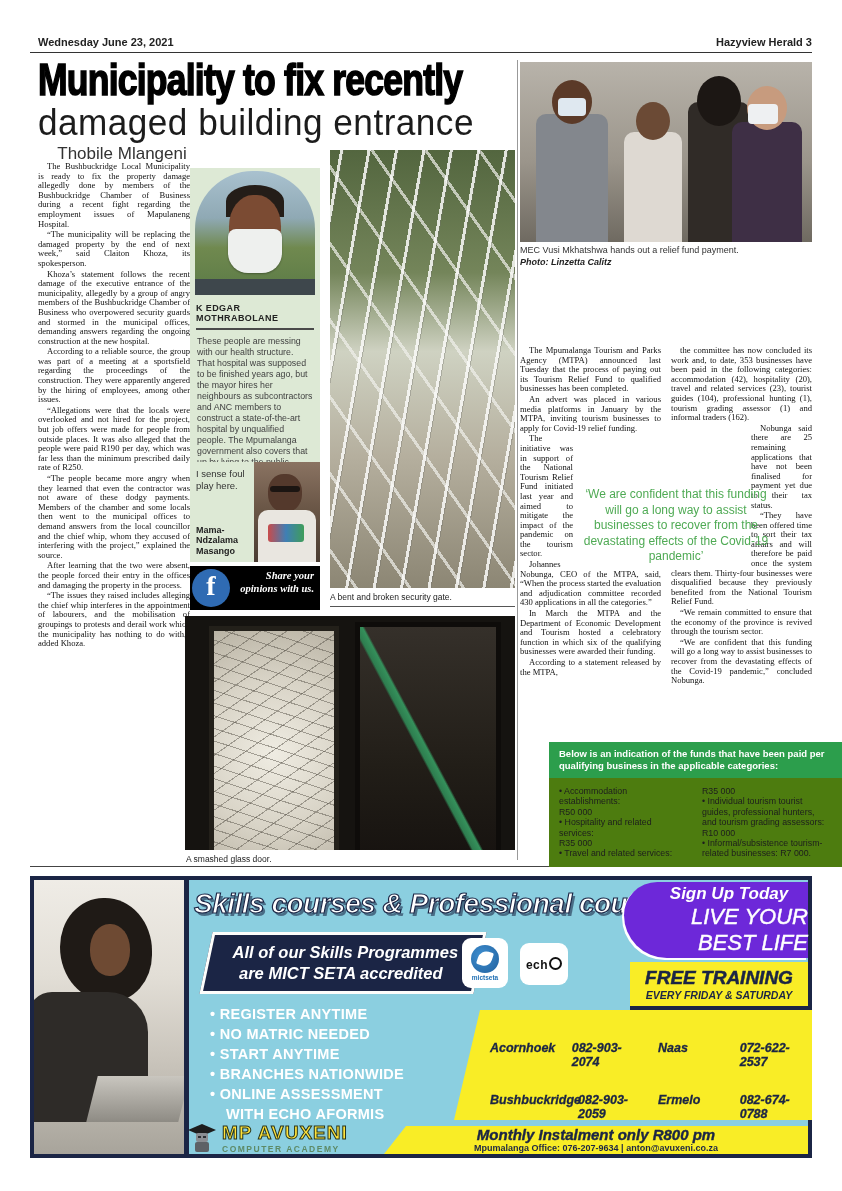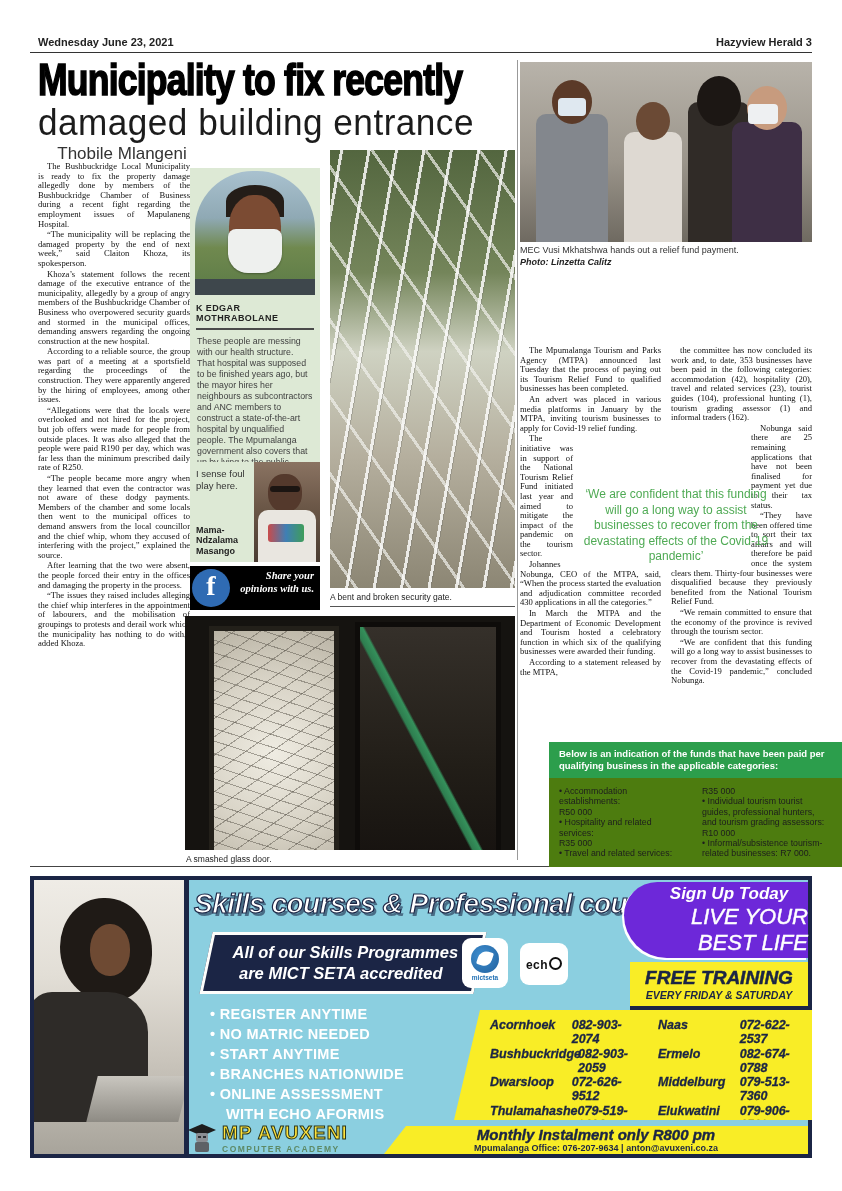--- a/index.html
+++ b/index.html
@@ -135,21 +135,21 @@
   .freetrain{position:absolute;left:596px;top:82px;width:178px;height:44px;background:#f9ed26;border-bottom:4px solid #1b2545;
       display:flex;flex-direction:column;justify-content:center;}
   .ft-1{color:#1b2545;font-style:italic;font-weight:700;font-size:19px;text-align:center;-webkit-text-stroke:.5px #1b2545;}
   .ft-2{color:#1b2545;font-style:italic;font-weight:700;font-size:10.5px;text-align:center;}
   .ad-bullets{position:absolute;left:176px;top:124px;width:250px;}
   .ad-bullet{color:#fff;font-weight:700;font-size:14.5px;line-height:20px;letter-spacing:.3px;padding-left:16px;}
   .ad-bullet::before{content:"• ";margin-left:-16px;}
   .contacts{position:absolute;left:420px;top:130px;width:358px;height:110px;background:#f9ed26;
       clip-path:polygon(26px 0,100% 0,100% 100%,0 100%);display:flex;padding:8px 0 0 36px;box-sizing:border-box;gap:14px;}
   .contact-col{width:160px;}
-  .contact-row{display:flex;font-style:italic;font-weight:700;font-size:12.5px;line-height:14.3px;color:#1b2545;-webkit-text-stroke:.3px #1b2545;}
+  .contact-row{display:flex;font-style:italic;font-weight:700;font-size:12.5px;line-height:14.3px;color:#1b2545;margin-top:23px;-webkit-text-stroke:.3px #1b2545;}
   .contact-row .town{width:88px;}
   .mascot{position:absolute;left:152px;top:244px;}
   .mp-logo{position:absolute;left:188px;top:242px;}
   .mp-1{font-size:19px;font-weight:700;letter-spacing:1px;color:#ffe23a;-webkit-text-stroke:1px #26351f;}
   .mp-2{font-size:8.5px;font-weight:700;letter-spacing:1.5px;color:#5d8a66;margin-top:0px;}
   .ad-bottom{position:absolute;left:350px;top:246px;width:424px;height:28px;background:#f9ed26;
       clip-path:polygon(22px 0,100% 0,100% 100%,0 100%);text-align:center;}
   .inst{font-style:italic;font-weight:700;font-size:15px;color:#1b2545;line-height:17px;-webkit-text-stroke:.4px #1b2545;}
   .office{font-weight:700;font-size:9px;color:#1b2545;line-height:10px;}
 </style>

